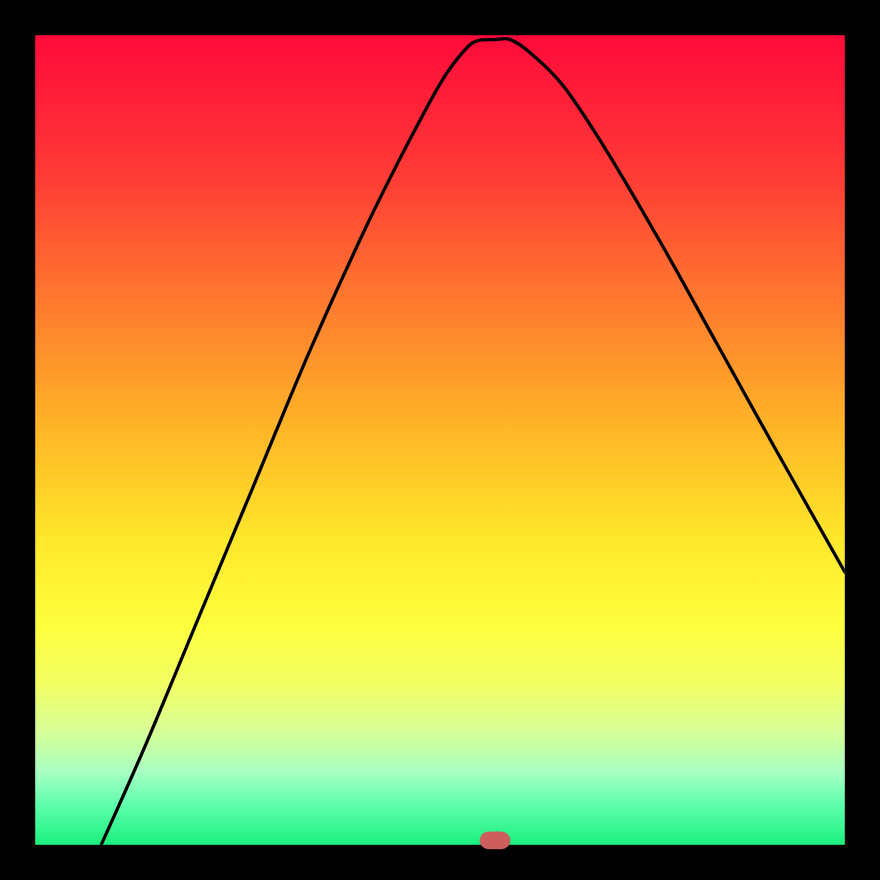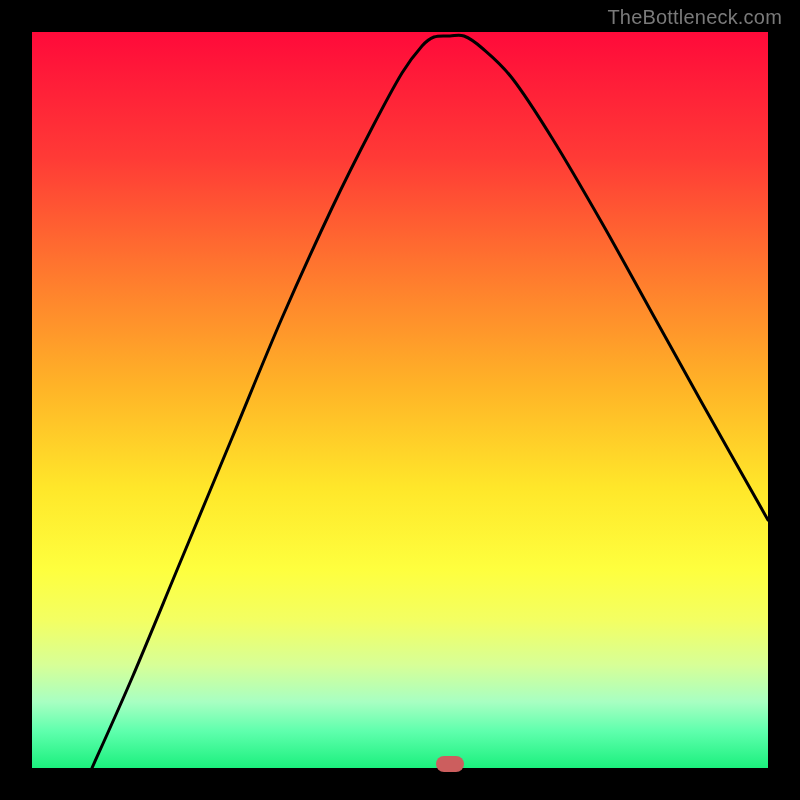--- a/index.html
+++ b/index.html
@@ -63,20 +63,19 @@
     top: 0;
     left: 0;
     width: 736px;
     height: 736px;
   }
 </style>
 </head>
 <body>
 
 <div class="frame">
-  <div class="watermark">TheBottleneck.com</div>
   <div class="plot">
     <svg class="curve" viewBox="0 0 736 736" preserveAspectRatio="none">
       <path id="curve-path" d="M 60 736 C 66.7 721.0 85.0 681.0 100.0 646.0 C 115.0 611.0 133.3 566.0 150.0 526.0 C 166.7 486.0 183.3 446.0 200.0 406.0 C 216.7 366.0 233.3 324.3 250.0 286.0 C 266.7 247.7 285.0 207.7 300.0 176.0 C 315.0 144.3 328.3 118.5 340.0 96.0 C 351.7 73.5 361.7 54.7 370.0 41.0 C 378.3 27.3 384.7 20.0 390.0 14.0 C 395.3 8.0 397.3 6.7 402.0 5.0 C 406.7 3.3 413.0 4.2 418.0 4.0 C 423.0 3.8 426.7 2.0 432.0 4.0 C 437.3 6.0 442.0 9.0 450.0 16.0 C 458.0 23.0 468.3 31.0 480.0 46.0 C 491.7 61.0 505.0 81.8 520.0 106.0 C 535.0 130.2 553.3 161.8 570.0 191.0 C 586.7 220.2 603.3 251.0 620.0 281.0 C 636.7 311.0 650.7 336.5 670.0 371.0 C 689.3 405.5 725.0 468.5 736.0 488.0 " fill="none" stroke="#000" stroke-width="3" stroke-linejoin="round" stroke-linecap="round"></path>
     </svg>
     <div class="marker" id="marker" style="left: 418px; top: 732px;"></div>
   </div>
 </div>
 
 </body></html>

